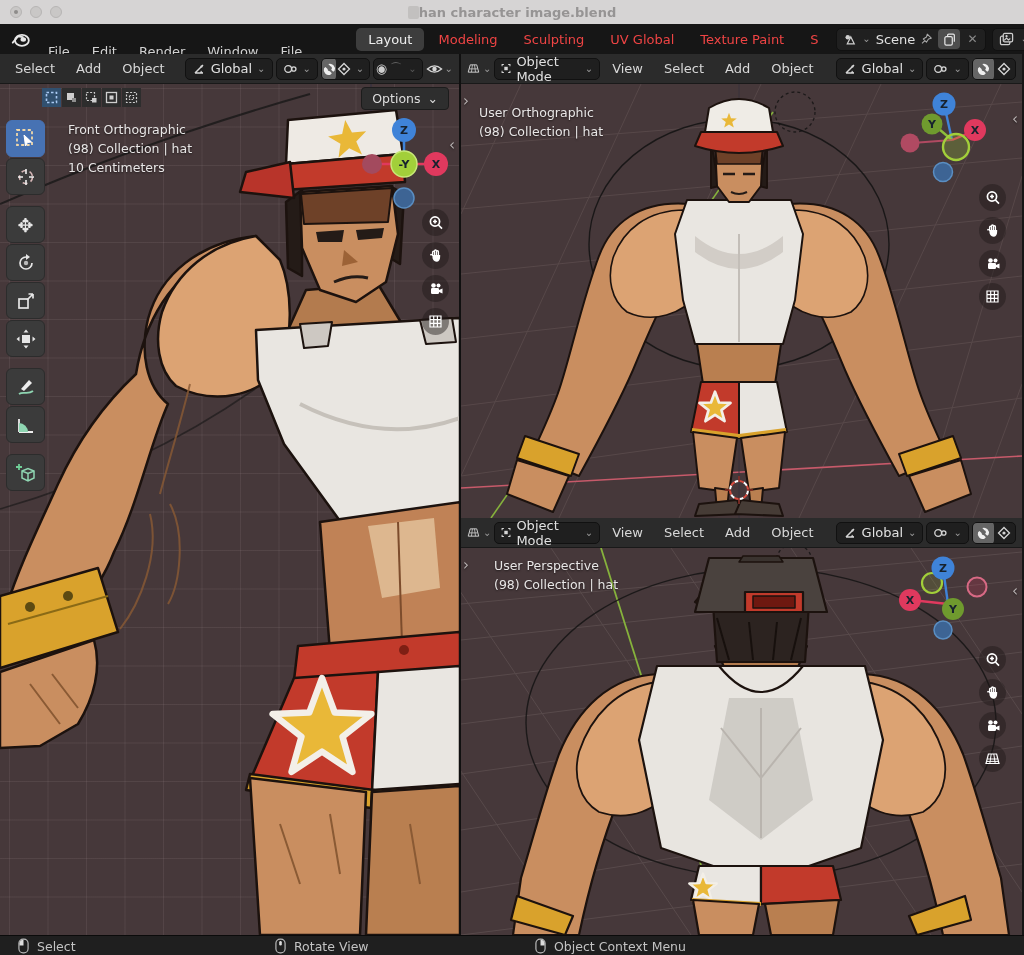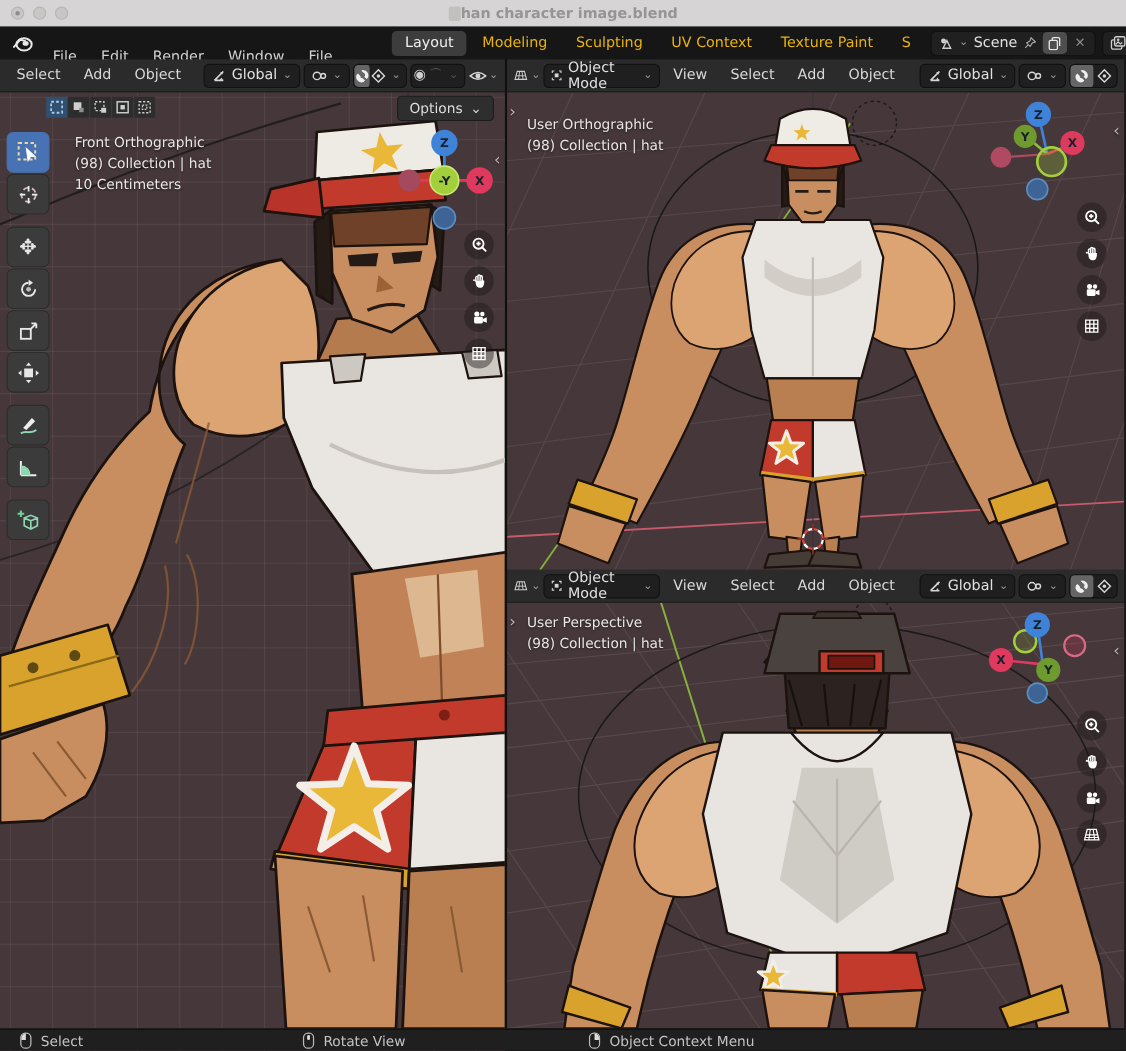--- a/index.html
+++ b/index.html
@@ -12,21 +12,21 @@
   .tl { width:12px; height:12px; border-radius:50%; background:#c9c7c6; border:1px solid #b7b5b4; }
   .tl.first::after{ content:""; display:block; width:4px;height:4px;border-radius:50%;background:#8e8c8b; margin:3px auto;}
   .title-center { position:absolute; left:0; right:0; text-align:center; color:#969494; font-size:13px; font-weight:bold; display:flex; justify-content:center; align-items:center; gap:0;}
   .doc-ic { width:11px; height:13px; background:#c2c0bf; border-radius:2px; display:inline-block;}
 
   
   .menubar { height:30px; background:#161616; display:flex; align-items:center; padding:0 6px; gap:2px; }
   .blender-logo { width:22px; height:22px; margin:0 4px; }
   .menu-item { color:#d2d2d2; font-size:13px; padding:3px 10px; border-radius:4px;margin-top:24px; }
   .tabs { display:flex; margin-left:42px; gap:2px; align-items:center; overflow:hidden; }
-  .tab { color:#eab308; font-size:13px; padding:4px 12px; border-radius:5px; white-space:nowrap; }
+  .tab { color:#ef4444; font-size:13px; padding:4px 12px; border-radius:5px; white-space:nowrap; }
   .tab.active { background:#3d3d3d; color:#efefef; }
   .mb-right { display:flex; align-items:center; margin-left:4px; gap:6px; flex:1; min-width:0;}
   .field { display:flex; align-items:center; background:#202020; border:1px solid #111; border-radius:5px; height:23px; padding:0 6px; gap:5px; color:#e0e0e0; font-size:13px; }
   .field .chev { color:#9a9a9a; font-size:10px; line-height:1; }
   .scene-field { flex:1; min-width:150px; }
   .scene-field .grow { flex:1; }
   .sq-btn { width:24px; height:20px; background:#4e4e4e; border-radius:4px; display:flex; align-items:center; justify-content:center; }
   .x-btn { color:#8b8b8b; font-size:12px; padding:0 2px;}
 
   
@@ -99,21 +99,21 @@
   </svg>
   <span class="menu-item">File</span>
   <span class="menu-item">Edit</span>
   <span class="menu-item">Render</span>
   <span class="menu-item">Window</span>
   <span class="menu-item">File</span>
   <div class="tabs">
     <span class="tab active">Layout</span>
     <span class="tab">Modeling</span>
     <span class="tab">Sculpting</span>
-    <span class="tab">UV Context</span>
+    <span class="tab">UV Global</span>
     <span class="tab">Texture Paint</span>
     <span class="tab">S</span>
   </div>
   <div class="mb-right">
     <div class="field scene-field">
       <svg width="15" height="15" viewBox="0 0 16 16">
         <polygon points="5,13 9,5 13,13" fill="none" stroke="#cfcfcf" stroke-width="1.4"></polygon>
         <circle cx="5.5" cy="5.5" r="2.6" fill="#cfcfcf"></circle>
       </svg>
       <span class="chev">⌄</span>
@@ -679,21 +679,21 @@
           <path d="M252,56 L348,56 L344,114 L256,114 Z" fill="#2c2320"></path>
           <path d="M256,70 L268,112 M288,74 L292,112 M316,74 L312,112 M340,70 L330,112" stroke="#17100d" stroke-width="2" fill="none"></path>
           <polygon points="234,54 246,40 252,64" fill="#c23a2b"></polygon>
           <path d="M248,10 L352,10 L366,64 L234,64 Z" fill="#4a423e"></path>
           <path d="M282,8 L318,8 L322,14 L278,14 Z" fill="#3a332f" stroke-width="1.5"></path>
           <rect x="284" y="44" width="58" height="20" fill="#c23a2b"></rect>
           <rect x="292" y="48" width="42" height="12" fill="#6e1810" stroke-width="1.5"></rect>
         </g>
       </svg>
 
-      <div class="overlay-text" style="top:8px; left:18px;">
+      <div class="overlay-text" style="top:8px; left:33px;">
         <div>User Perspective</div>
         <div>(98) Collection | hat</div>
       </div>
       <span class="sidebar-arrow" style="top:8px; left:2px;">›</span>
 
       <svg class="gizmo" style="top:8px; right:26px;" width="100" height="100" viewBox="0 0 100 100">
         <line x1="47" y1="12" x2="52" y2="48" stroke="#3f83d8" stroke-width="2.4"></line>
         <line x1="15" y1="44" x2="52" y2="48" stroke="#e0395e" stroke-width="2.4"></line>
         <line x1="52" y1="48" x2="56" y2="52" stroke="#8ebe3a" stroke-width="2.4"></line>
         <circle cx="36" cy="27" r="10" fill="rgba(160,210,60,.15)" stroke="#a2cf3a" stroke-width="2.2"></circle>

